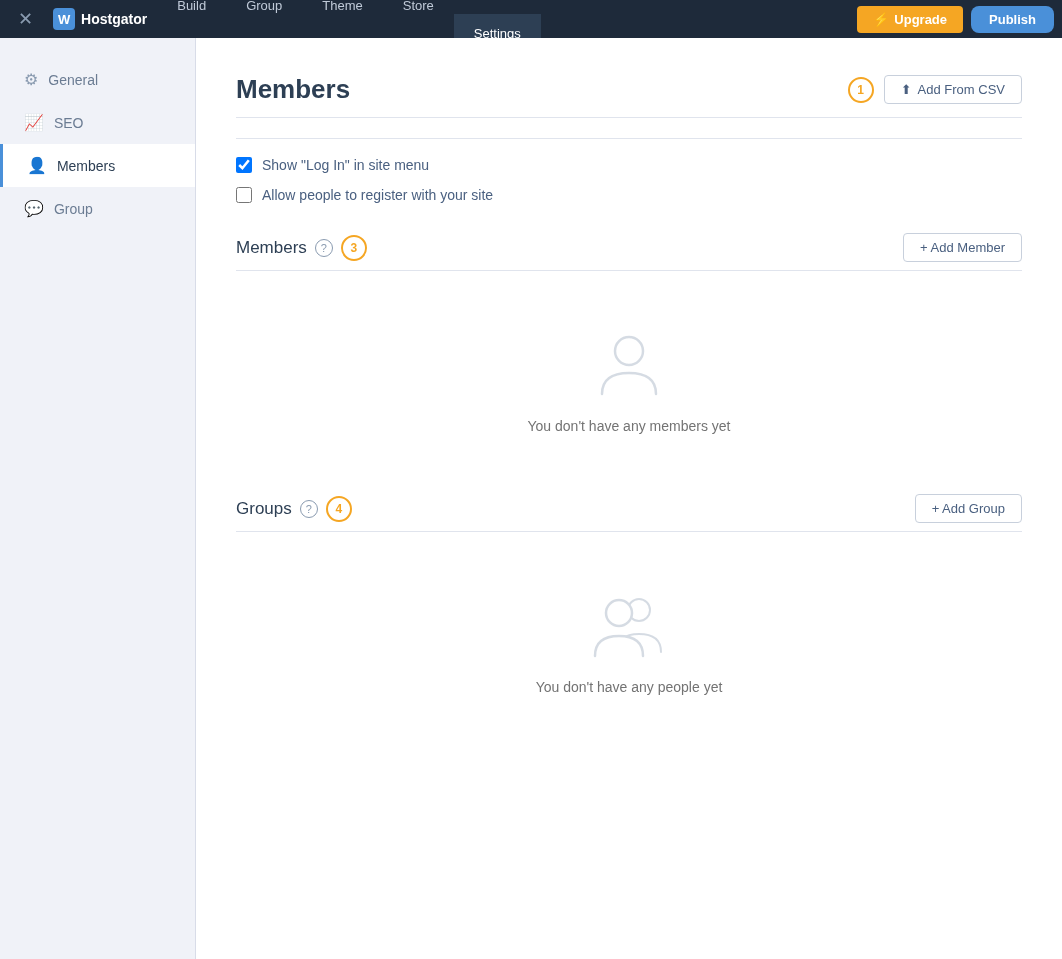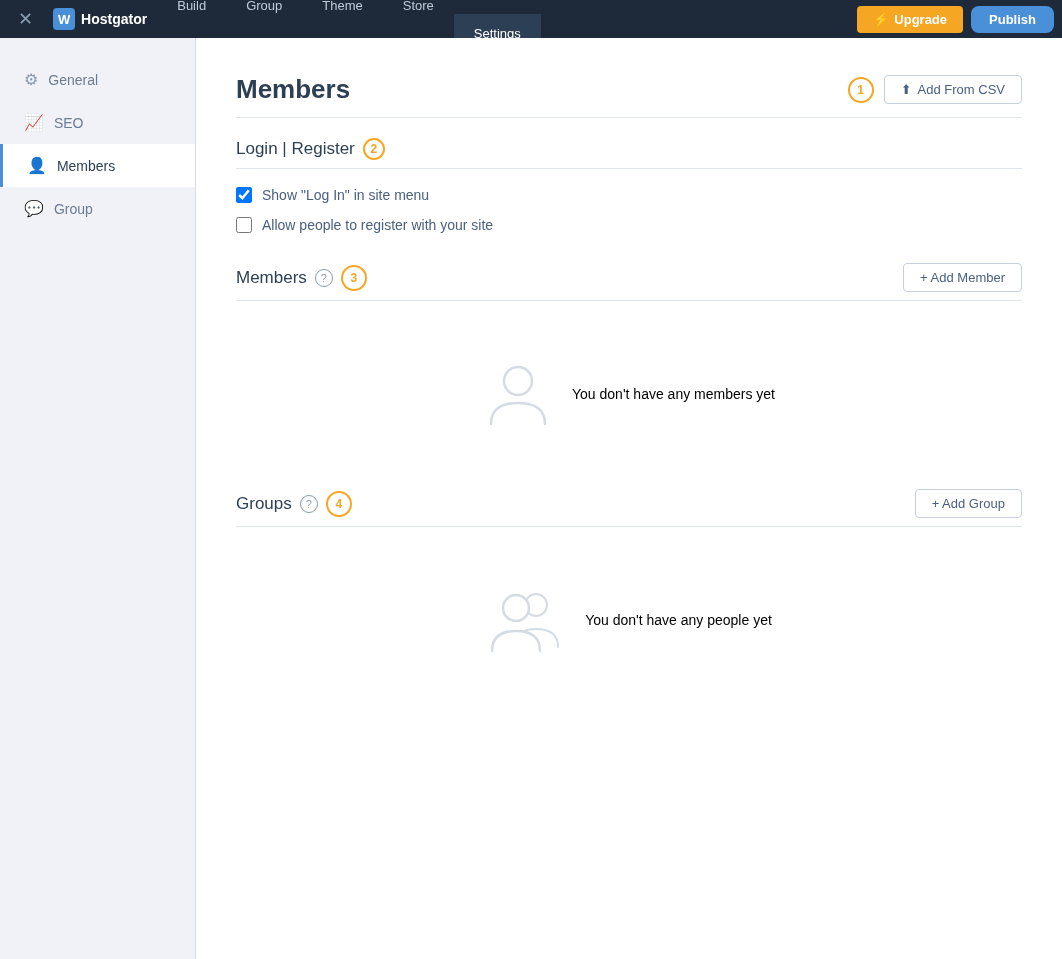--- a/index.html
+++ b/index.html
@@ -228,25 +228,25 @@
     }
     .checkbox-row input[type="checkbox"] {
       width: 16px;
       height: 16px;
       cursor: pointer;
     }
 
     
     .empty-state {
       display: flex;
-      flex-direction: row;
+      flex-direction: column;
       align-items: center;
       justify-content: center;
       padding: 40px 0 30px 0;
-      color: #000000;
+      color: #737373;
       font-size: 14px;
       gap: 19px;
     }
     .empty-state svg {
       opacity: 0.35;
     }
 
     
     .section-num {
       width: 22px;
@@ -315,26 +315,20 @@
         <div class="badge-circle">1</div>
         <button class="btn-action">
           <span>⬆</span>
           <span>Add From CSV</span>
         </button>
       </div>
     </div>
     <div class="divider"></div>
 
     <div class="section">
-      <div class="section-header">
-        <div class="section-title-row">
-          <span class="section-title">Login | Register</span>
-          <div class="section-num">2</div>
-        </div>
-      </div>
       <div class="section-divider"></div>
 
       <div class="checkbox-row">
         <input type="checkbox" checked="" style="">
         <label>Show "Log In" in site menu</label>
       </div>
       <div class="checkbox-row">
         <input type="checkbox" style="">
         <label>Allow people to register with your site</label>
       </div>

